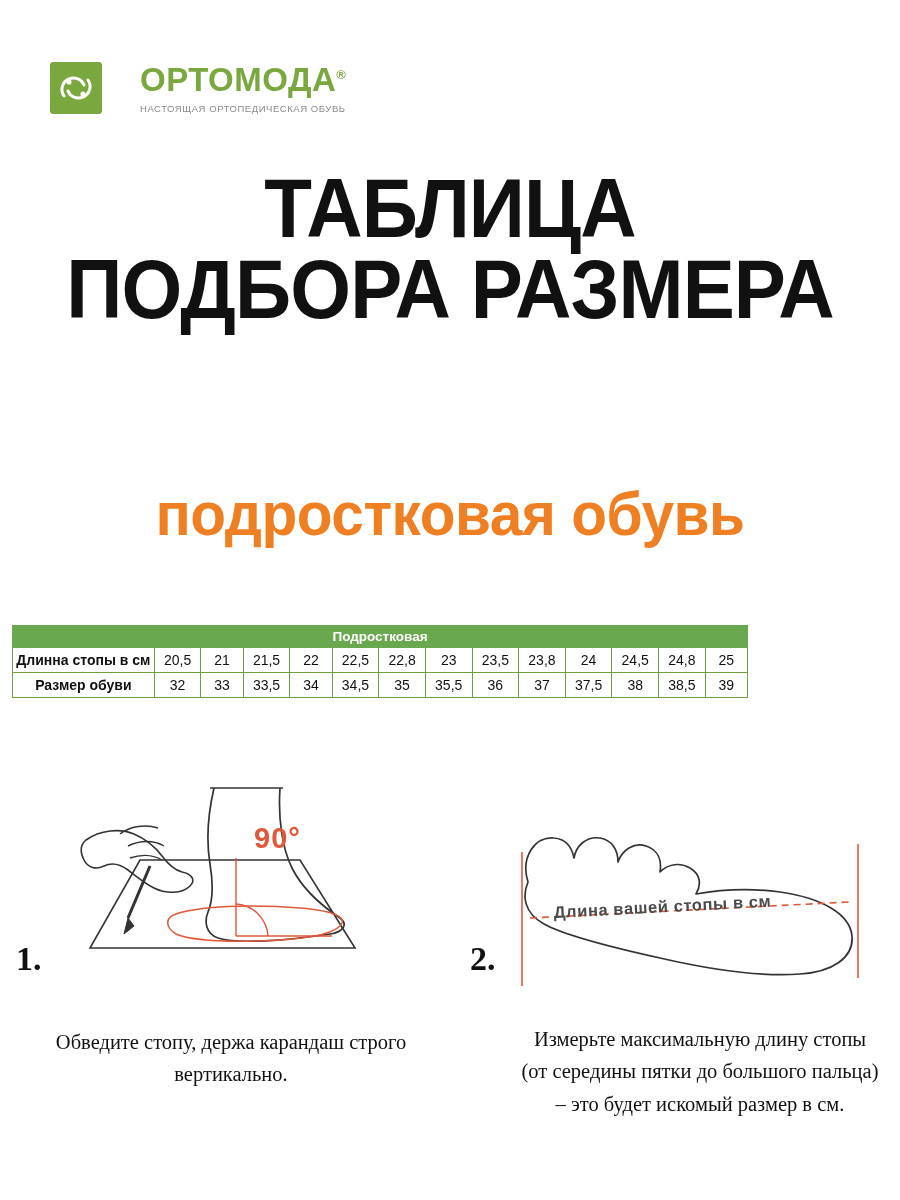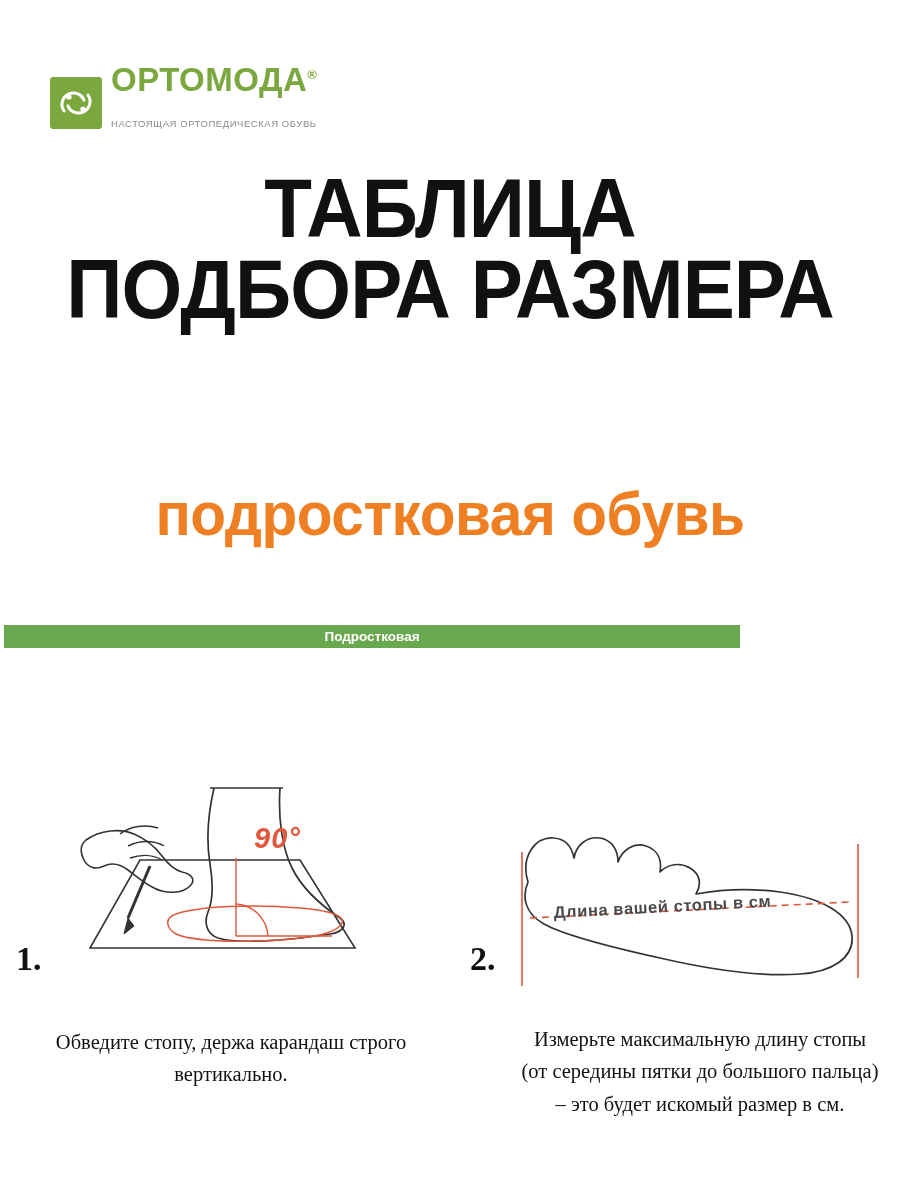--- a/index.html
+++ b/index.html
@@ -15,21 +15,22 @@
     position: relative;
     overflow: hidden;
   }
 
   
   .logo-wrap {
     position: absolute;
     left: 50px;
     top: 62px;
     display: flex;
-    align-items: flex-end;
+    align-items: center;
+    gap: 29px;
   }
   .logo-mark {
     width: 52px;
     height: 52px;
     background: #7aa83f;
     border-radius: 4px;
     position: relative;
     flex: none;
   }
   .logo-mark svg { display: block; }
@@ -46,21 +47,21 @@
     white-space: nowrap;
   }
   .logo-word .reg {
     font-size: 13px;
     vertical-align: super;
   }
   .logo-sub {
     font-size: 9.5px;
     color: #8a8a8a;
     letter-spacing: 0.55px;
-    margin-top: 22px;
+    margin-top: 7px;
     white-space: nowrap;
   }
 
   
   .title-main {
     position: absolute;
     left: 0;
     right: 0;
     top: 168px;
     text-align: center;
@@ -83,21 +84,21 @@
     font-size: 61px;
     line-height: 1;
     color: #ef7f23;
     letter-spacing: -0.5px;
     transform: scaleX(0.96);
   }
 
   
   .size-table {
     position: absolute;
-    left: 4px;
+    left: 12px;
     top: 625px;
     width: 736px;
     border-collapse: collapse;
     font-size: 14px;
   }
   .size-table td, .size-table th {
     border: 1px solid #6f9f3f;
     text-align: center;
     padding: 3px 2px;
     color: #111;
@@ -120,21 +121,21 @@
   .size-table .val {
     width: 50px;
     font-size: 14px;
     padding: 4px 2px;
   }
 
   
   .fig {
     position: absolute;
   }
-  .fig-1 { left: 0px; top: 748px; width: 450px; height: 270px; font-style: italic; }
+  .fig-1 { left: 0px; top: 748px; width: 450px; height: 270px; }
   .fig-2 { left: 450px; top: 790px; width: 450px; height: 230px; }
 
   .step-num {
     position: absolute;
     font-size: 34px;
     font-weight: bold;
     color: #111;
     font-family: "Liberation Serif", serif;
   }
   .step-num-1 { left: 16px; top: 940px; }
@@ -185,20 +186,52 @@
 </div>
 <div class="title-sub">подростковая обувь</div>
 
 <table class="size-table">
   <thead>
     <tr>
       <th class="cat-head" colspan="14">Подростковая</th>
     </tr>
   </thead>
   <tbody>
+    <tr>
+      <td class="row-label">Длинна стопы в см</td>
+      <td class="val">20,5</td>
+      <td class="val">21</td>
+      <td class="val">21,5</td>
+      <td class="val">22</td>
+      <td class="val">22,5</td>
+      <td class="val">22,8</td>
+      <td class="val">23</td>
+      <td class="val">23,5</td>
+      <td class="val">23,8</td>
+      <td class="val">24</td>
+      <td class="val">24,5</td>
+      <td class="val">24,8</td>
+      <td class="val">25</td>
+    </tr>
+    <tr>
+      <td class="row-label">Размер обуви</td>
+      <td class="val">32</td>
+      <td class="val">33</td>
+      <td class="val">33,5</td>
+      <td class="val">34</td>
+      <td class="val">34,5</td>
+      <td class="val">35</td>
+      <td class="val">35,5</td>
+      <td class="val">36</td>
+      <td class="val">37</td>
+      <td class="val">37,5</td>
+      <td class="val">38</td>
+      <td class="val">38,5</td>
+      <td class="val">39</td>
+    </tr>
   </tbody>
 </table>
 
 <div class="fig fig-1">
   <svg width="450" height="270" viewBox="0 0 450 270" aria-hidden="true">
 
     <polygon points="90,200 355,200 300,112 140,112" fill="none" stroke="#333" stroke-width="1.6"></polygon>
 
     <path d="M214,40 C208,66 206,92 210,116 C213,134 214,150 208,164 C204,174 206,186 218,190
              C238,196 284,193 330,186 C344,184 348,176 340,170 C322,158 302,140 292,120

